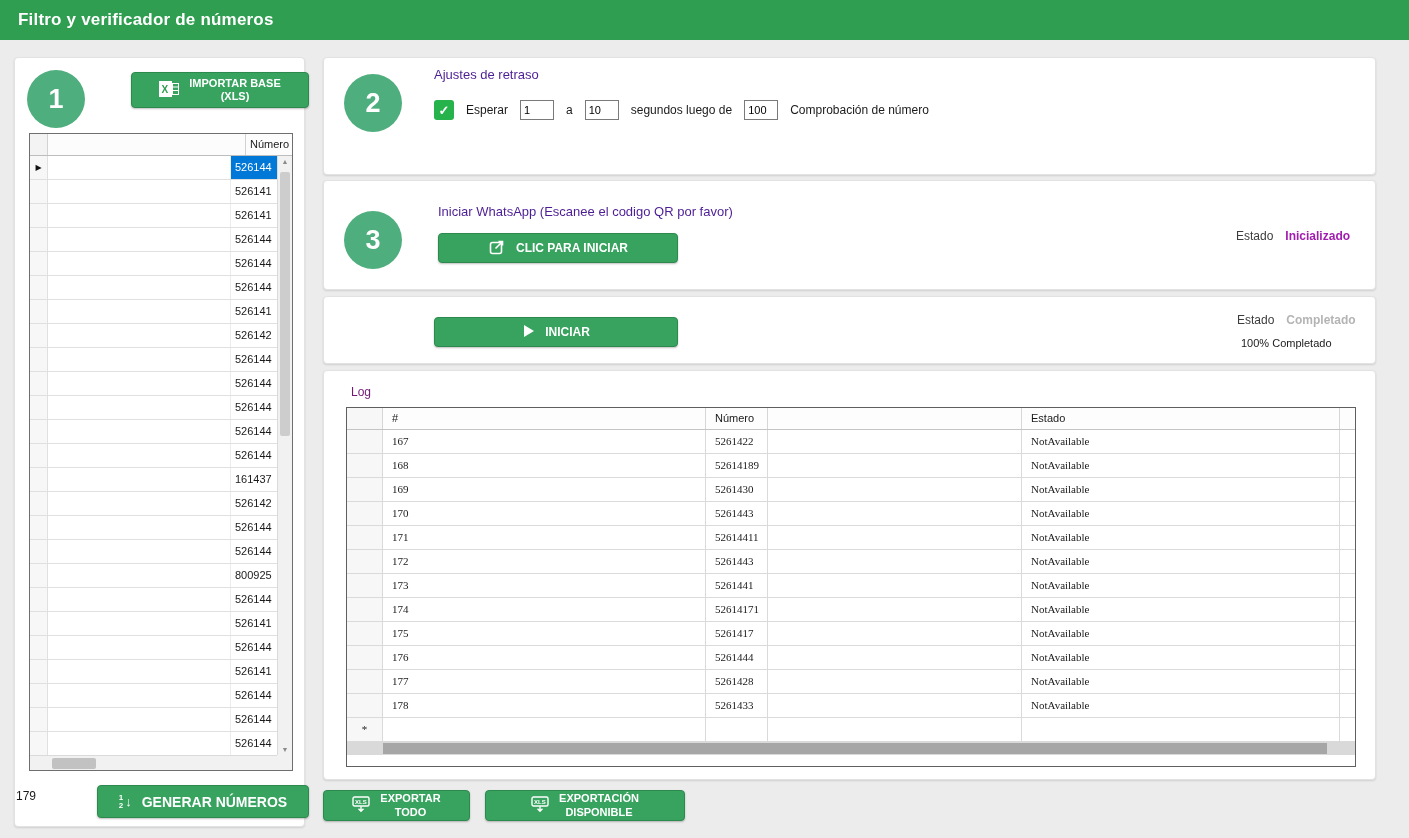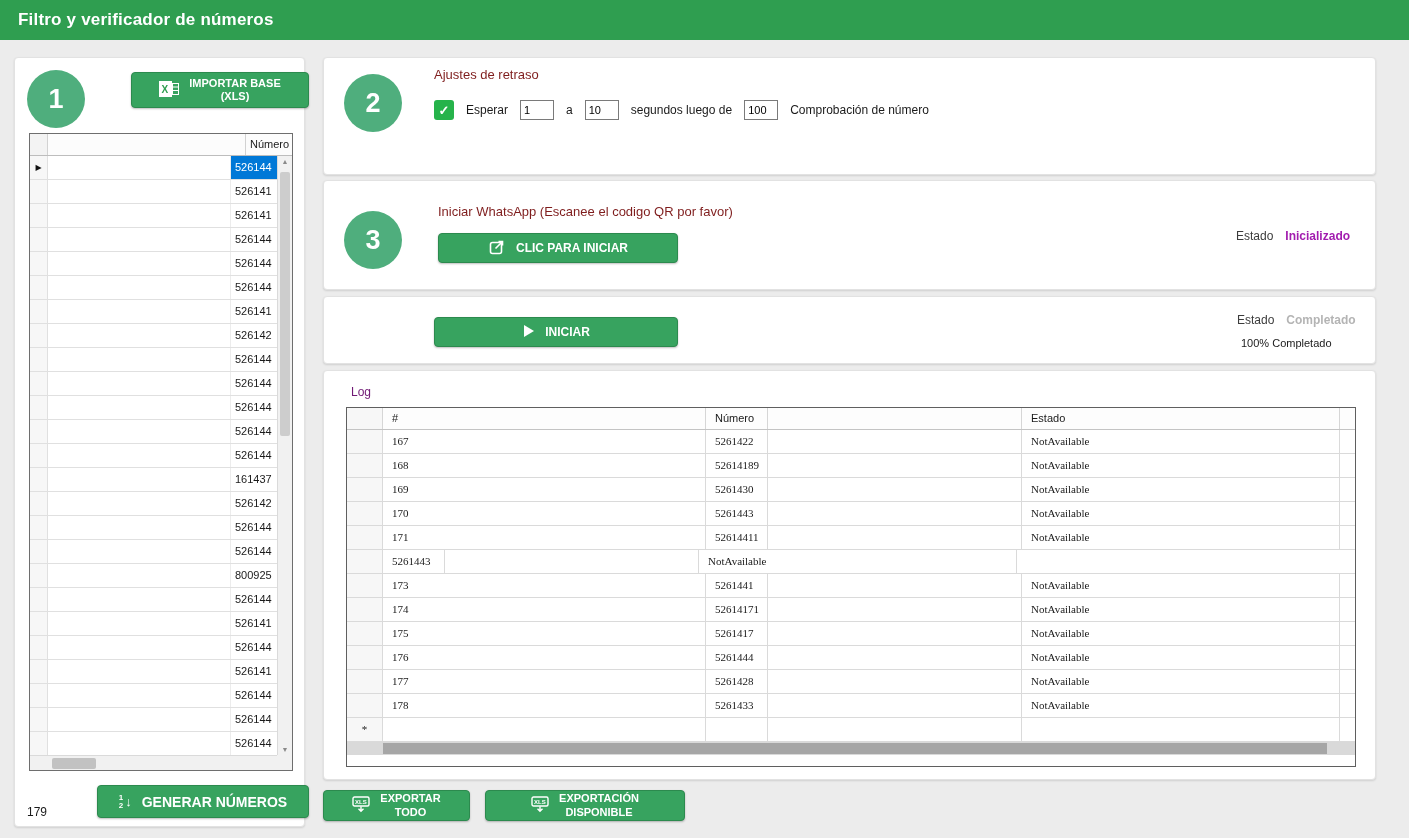--- a/index.html
+++ b/index.html
@@ -45,32 +45,32 @@
 
   .vscroll { position:absolute; top:22px; right:0; bottom:15px; width:15px; background:#f1f1f1; border-left:1px solid #dadada; }
   .vscroll .arr { position:absolute; left:0; width:100%; text-align:center; font-size:7px; color:#8a8a8a; }
   .vscroll .arr.up { top:2px; } .vscroll .arr.up::before { content:"▲"; }
   .vscroll .arr.dn { bottom:2px; } .vscroll .arr.dn::before { content:"▼"; }
   .vscroll .thumb { position:absolute; left:2px; right:2px; top:16px; height:44%; background:#cdcdcd; border-radius:2px; }
   .hscroll { position:absolute; left:0; bottom:0; right:15px; height:15px; background:#f1f1f1; border-top:1px solid #dadada; }
   .hscroll .thumb { position:absolute; top:2px; height:11px; left:22px; width:44px; background:#c2c2c2; border-radius:2px; }
   .corner { position:absolute; right:0; bottom:0; width:15px; height:15px; background:#f1f1f1; }
 
-  #row-count { position:absolute; left:12px; top:731px; font-size:12px;margin-top:16px; }
+  #row-count { position:absolute; left:1px; top:731px; font-size:12px; }
   #generate-btn { left:82px; top:727px; width:212px; height:33px; font-size:14px; }
   .sorticon { display:flex; align-items:center; gap:2px; }
   .sorticon .nums::before { content:"1\A 2"; white-space:pre; }
   .sorticon .nums { font-size:8px; line-height:8px; font-weight:bold; }
   .sorticon .sarrow::before { content:"↓"; }
   .sorticon .sarrow { font-size:13px; line-height:13px; }
 
   
   #delay-card { left:323px; top:57px; width:1053px; height:118px; }
   #badge-2 { left:20px; top:16px; }
-  .card-title { position:absolute; font-size:13px; color:#7f1d1d; }
+  .card-title { position:absolute; font-size:13px; color:#4c1d95; }
   #delay-title { left:110px; top:9px; }
   .delay-row { position:absolute; left:110px; top:42px; display:flex; align-items:center; gap:12px; font-size:12px; }
   .checkbox { width:20px; height:20px; background:#26b34b; border-radius:3px; display:flex;
               align-items:center; justify-content:center; color:#fff; font-size:13px; font-weight:bold; cursor:pointer; }
   .checkbox::before { content:"✓"; }
   .tinput { width:34px; height:20px; border:1px solid #7a7a7a; font-size:11px; padding:1px 3px; font-family:inherit; }
 
   
   #whatsapp-card { left:323px; top:180px; width:1053px; height:110px; }
   #badge-3 { left:20px; top:30px; }
@@ -391,20 +391,21 @@
           <div class="lg-row">
     <div class="w-rowhdr"></div>
     <div class="w-index">171</div>
     <div class="w-number">52614411</div>
     <div class="w-blank"></div>
     <div class="w-status">NotAvailable</div>
     <div class="w-fill"></div>
   </div>
           <div class="lg-row">
     <div class="w-rowhdr"></div>
+    <div class="w-index">172</div>
     <div class="w-number">5261443</div>
     <div class="w-blank"></div>
     <div class="w-status">NotAvailable</div>
     <div class="w-fill"></div>
   </div>
           <div class="lg-row">
     <div class="w-rowhdr"></div>
     <div class="w-index">173</div>
     <div class="w-number">5261441</div>
     <div class="w-blank"></div>

